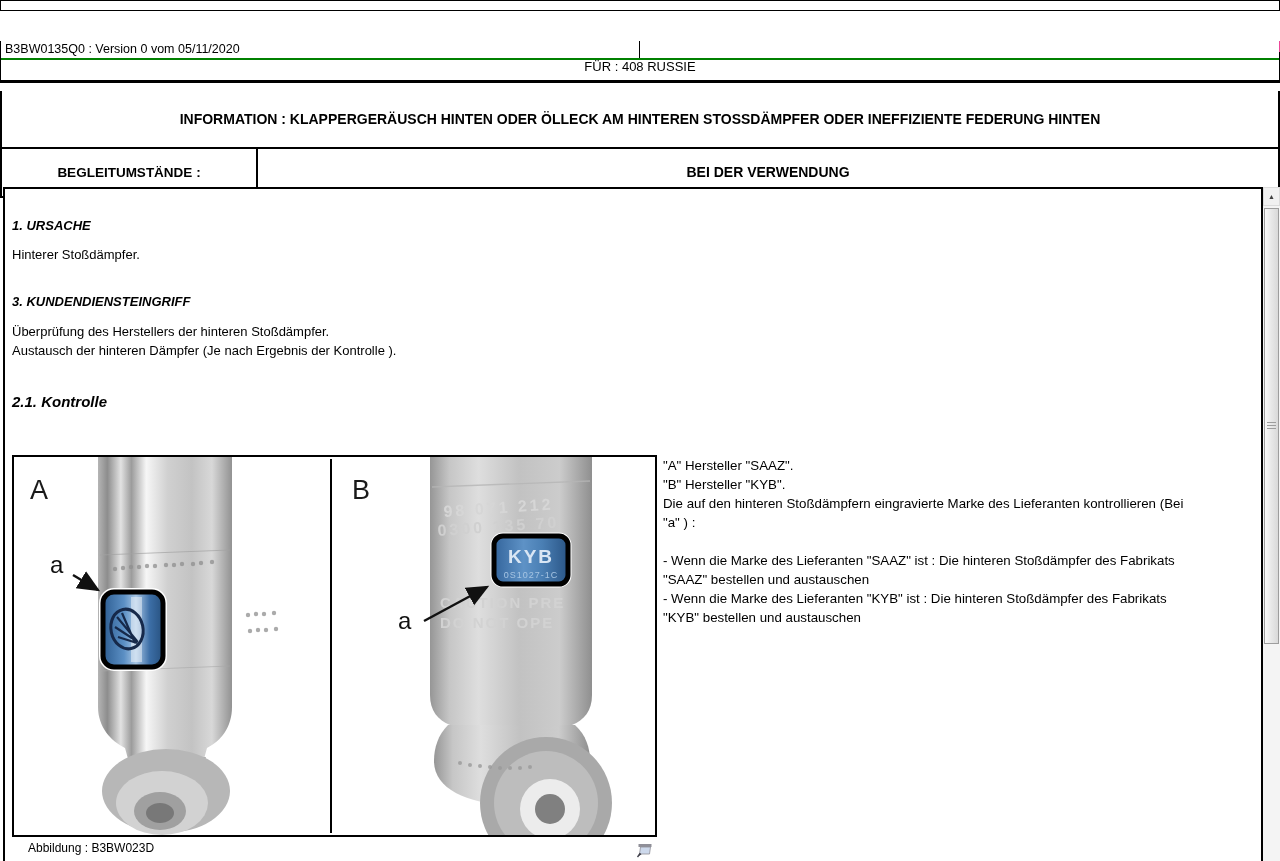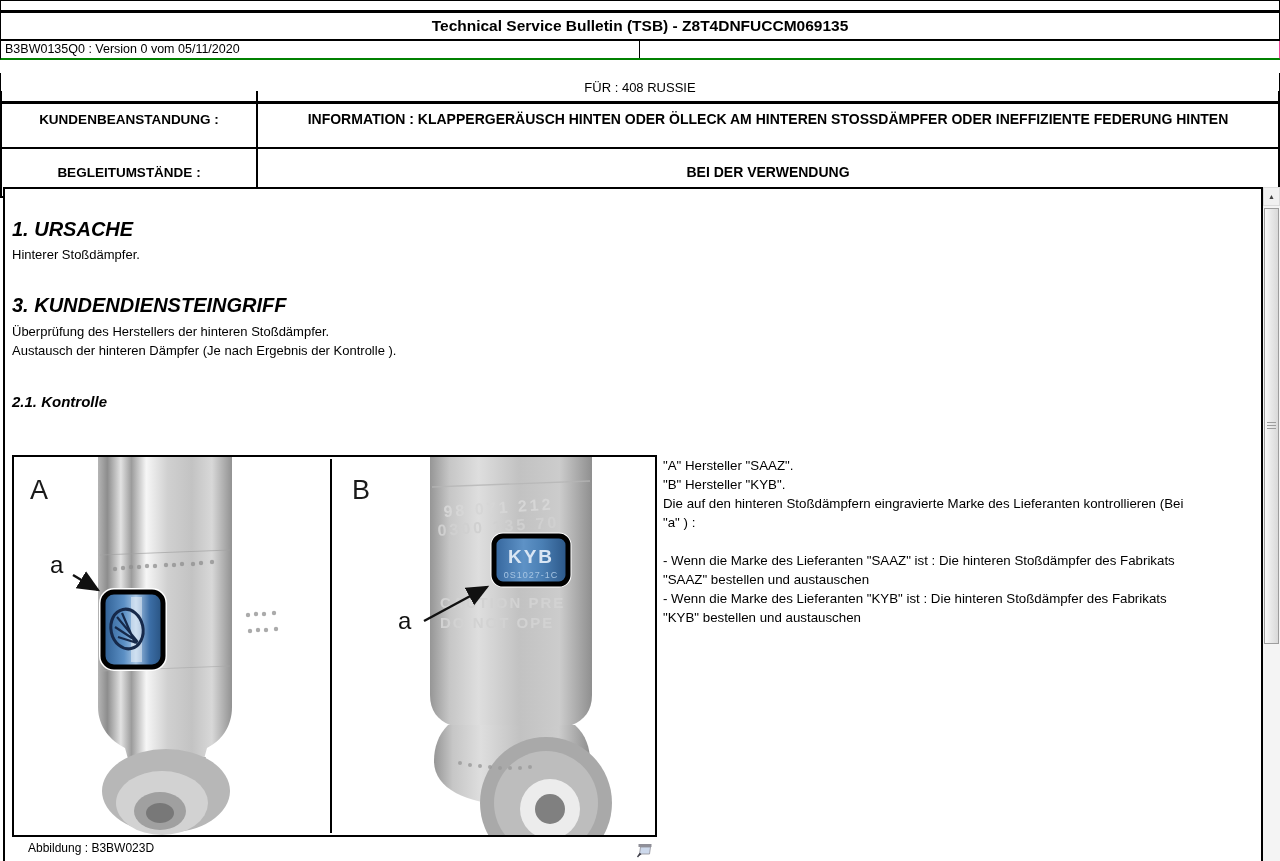--- a/index.html
+++ b/index.html
@@ -10,21 +10,21 @@
   
   .top-strip{left:0;top:0;width:1278px;height:9px;border:1px solid #000;background:#fff;}
   .title-bar{left:0;top:11px;width:1278px;height:26px;border-left:1px solid #000;border-right:1px solid #000;
              border-top:2px solid #000;border-bottom:2px solid #000;
              display:flex;align-items:center;justify-content:center;}
   .title-bar span{font-size:15.5px;font-weight:bold;}
   .version-row{left:0;top:41px;width:1278px;height:17px;border-left:1px solid #000;border-right:4px solid #ec4899;
                border-bottom:2px solid #008000;display:flex;}
   .version-left{width:639px;border-right:1px solid #000;font-size:12.5px;line-height:16px;padding-left:4px;box-sizing:border-box;}
   .version-right{flex:1;}
-  .for-row{left:0;top:73px;width:1278px;height:28px;border-left:1px solid #000;border-right:1px solid #000;
+  .for-row{left:0;top:52px;width:1278px;height:28px;border-left:1px solid #000;border-right:1px solid #000;
            border-bottom:3px solid #000;display:flex;align-items:center;justify-content:center;font-size:13px;}
 
   
   .complaint-table{left:0;top:91px;width:1276px;border-left:2px solid #000;border-right:2px solid #000;border-bottom:2px solid #000;}
   .ct-row{display:flex;}
   .ct-row1{height:56px;border-bottom:2px solid #000;}
   .ct-row2{height:47px;}
   .ct-label{width:256px;border-right:2px solid #000;display:flex;align-items:center;justify-content:center;
             font-weight:bold;font-size:13.5px;box-sizing:border-box;text-align:center;}
   .ct-value{flex:1;display:flex;align-items:center;justify-content:center;text-align:center;
@@ -36,52 +36,48 @@
   .scrollbar{left:1263px;top:187px;width:17px;height:674px;background:#f4f4f4;}
   .sb-up{position:absolute;left:0;top:0;width:17px;height:19px;background:#f1f1f1;border:1px solid #dcdcdc;
          box-sizing:border-box;display:flex;align-items:center;justify-content:center;
          font-size:7px;color:#404040;cursor:default;}
   .sb-thumb{position:absolute;left:1px;top:21px;width:15px;height:436px;box-sizing:border-box;
             background:linear-gradient(to right,#fafafa,#e9e9e9 45%,#d9d9d9);border:1px solid #9d9d9d;
             display:flex;align-items:center;justify-content:center;}
   .sb-grip{width:9px;height:8px;background:repeating-linear-gradient(to bottom,#9d9d9d 0 1px,transparent 1px 3px);}
 
   
-  .h-big{font-size:20px;font-weight:bold;font-style:italic;white-space:nowrap;}
+  .h-big{font-size:13px;font-weight:bold;font-style:italic;white-space:nowrap;}
   .h-sub{font-size:15px;font-weight:bold;white-space:nowrap;}
   .body-line{font-size:13px;white-space:nowrap;}
   .instr{left:663px;top:456px;width:592px;font-size:13.3px;line-height:19px;}
   .instr .gap{height:19px;}
 
   
   .figure-box{left:12px;top:455px;width:645px;height:382px;border:2px solid #000;box-sizing:border-box;background:#fff;}
   .figure-divider{left:330px;top:459px;width:2px;height:374px;background:#000;}
   .figure-caption{left:28px;top:841px;font-size:12px;}
   .pin-icon{left:637px;top:842px;width:16px;height:16px;cursor:pointer;}
 </style>
 </head>
 <body>
 
 <div id="page">
 
   <div class="abs top-strip"></div>
-  <div class="abs title-bar">
-    <span>Technical Service Bulletin (TSB) - Z8T4DNFUCCM069135</span>
-  </div>
   <div class="abs version-row">
     <div class="version-left">B3BW0135Q0 : Version 0 vom 05/11/2020</div>
     <div class="version-right"></div>
   </div>
   <div class="abs for-row">
     <span>FÜR : 408 RUSSIE</span>
   </div>
 
   <div class="abs complaint-table">
     <div class="ct-row ct-row1">
-      <div class="ct-label">KUNDENBEANSTANDUNG :</div>
       <div class="ct-value">INFORMATION : KLAPPERGERÄUSCH HINTEN ODER ÖLLECK AM HINTEREN STOSSDÄMPFER ODER INEFFIZIENTE FEDERUNG HINTEN</div>
     </div>
     <div class="ct-row ct-row2">
       <div class="ct-label">BEGLEITUMSTÄNDE :</div>
       <div class="ct-value">BEI DER VERWENDUNG</div>
     </div>
   </div>
 
   <div class="abs content-frame"></div>
 

